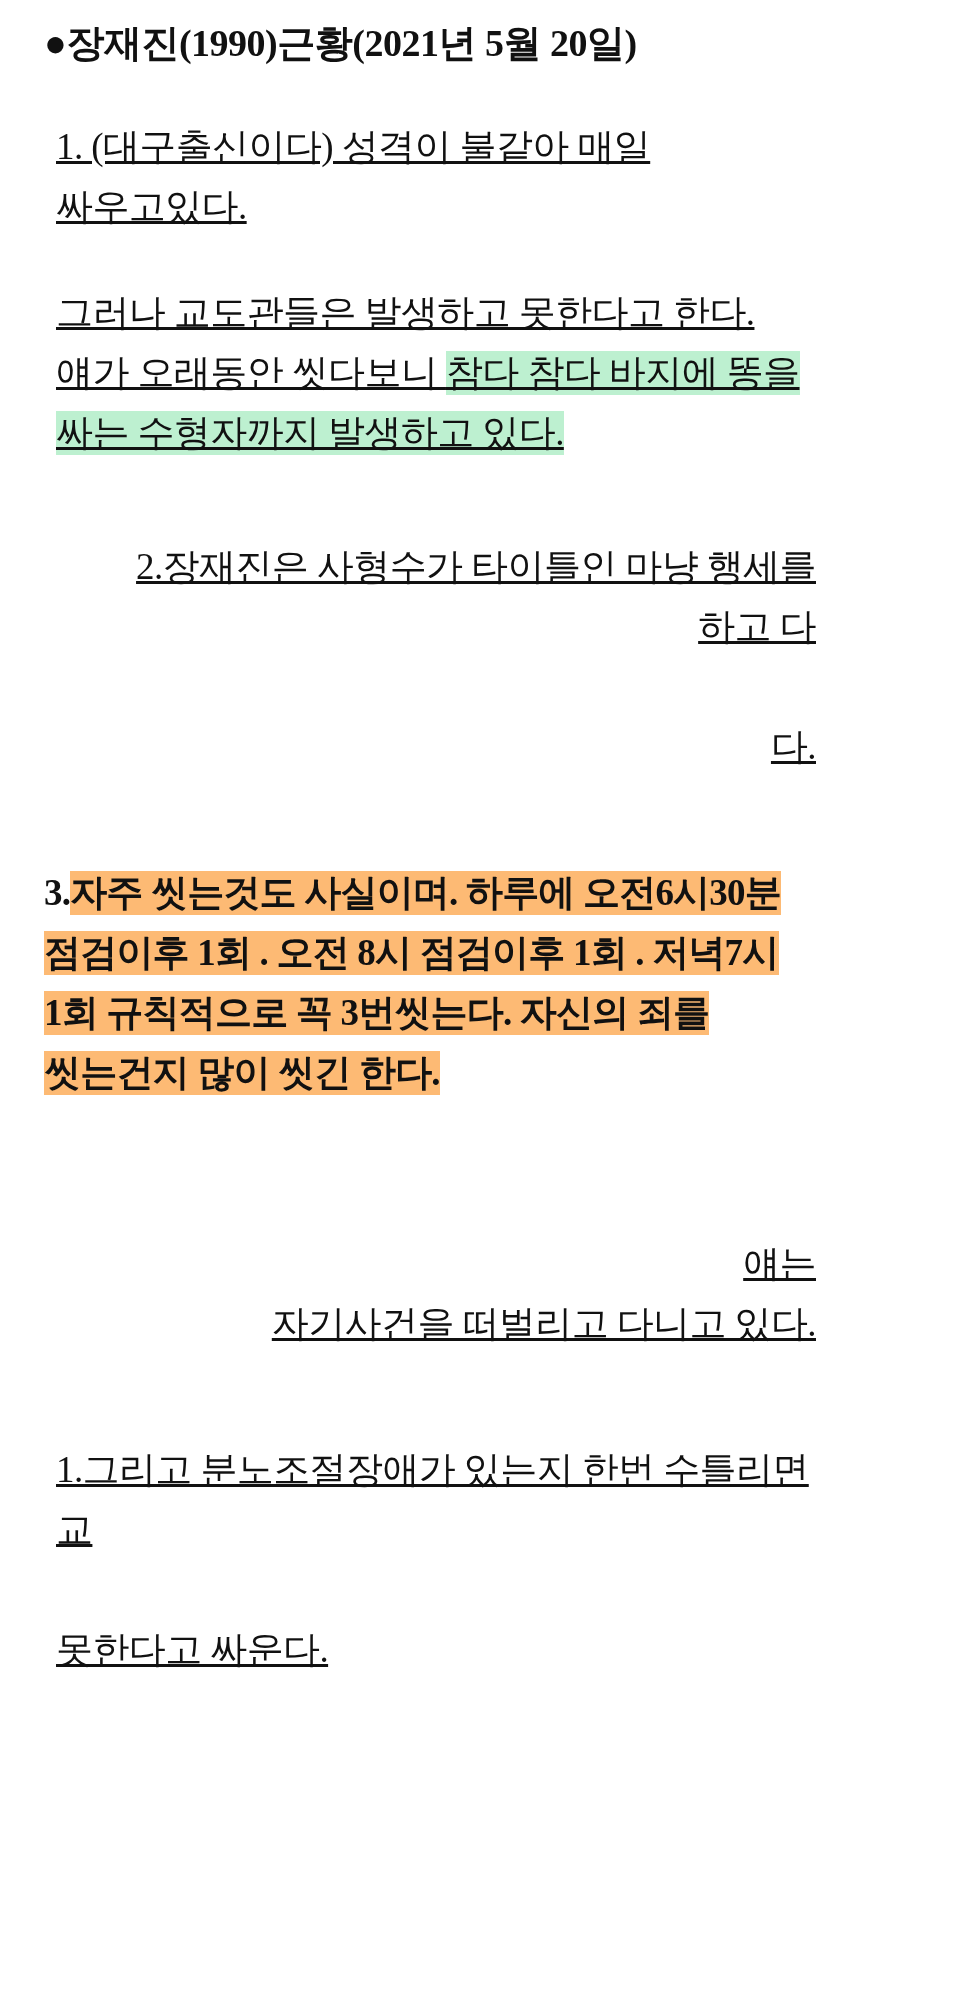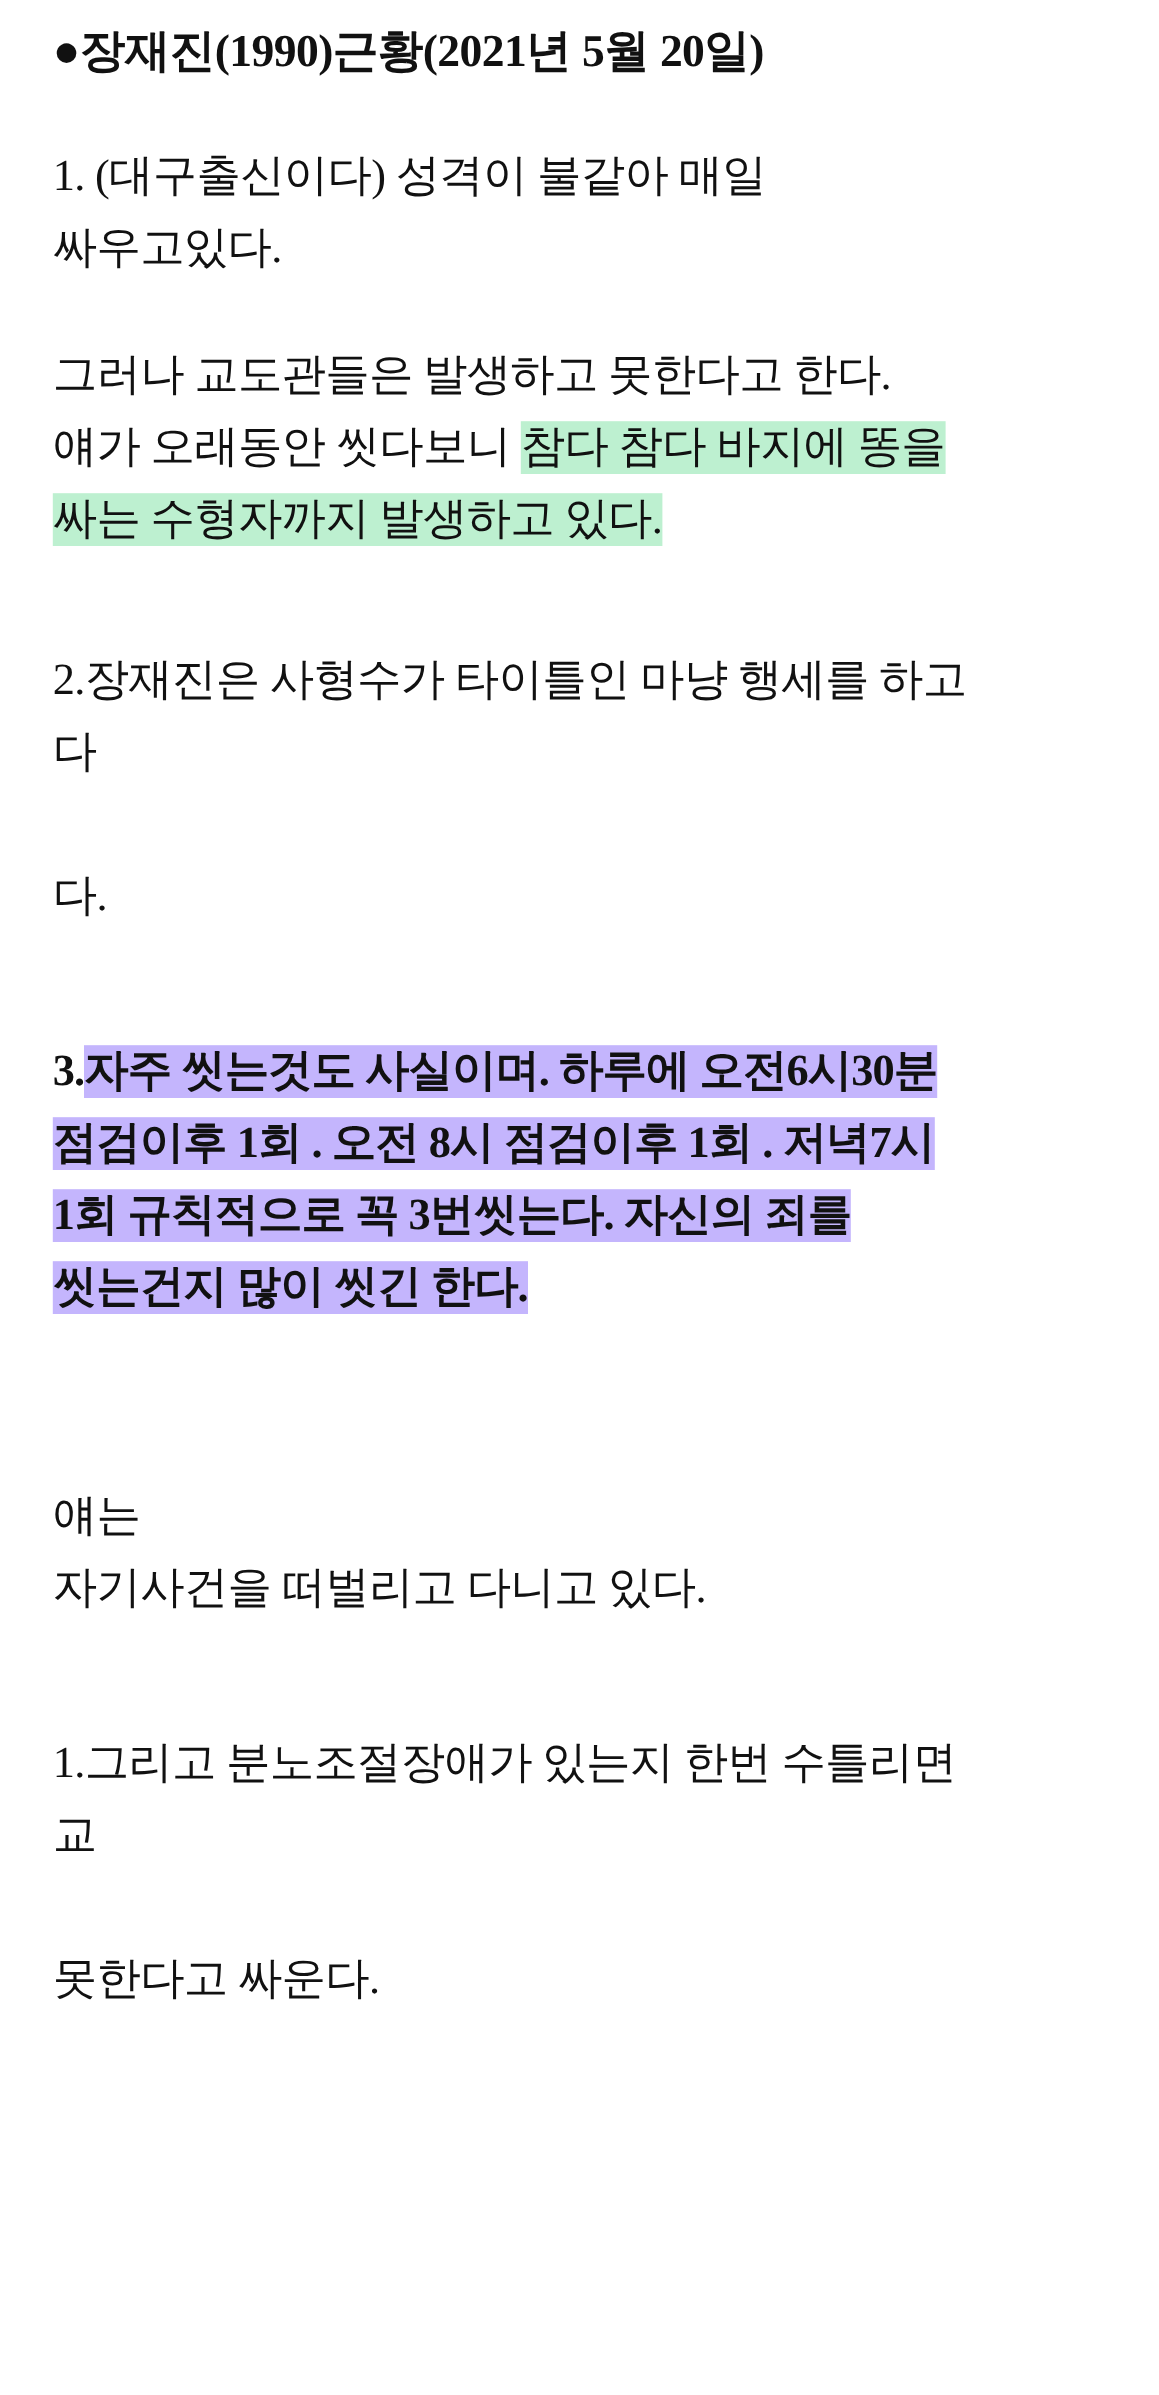--- a/index.html
+++ b/index.html
@@ -29,35 +29,36 @@
     white-space: nowrap;
   }
   .bullet-dot {
     font-size: 33px;
     line-height: 1;
     vertical-align: 2px;
   }
   .para {
     font-size: 37px;
     line-height: 1.62;
-    margin: 0 0 46px 0;
+    margin: 0 0 46px 12px;
     letter-spacing: -0.6px;
     word-break: keep-all;
+    text-decoration: underline;
   }
   .gap-lg { margin-bottom: 74px; }
-  .gap-xl { margin-bottom: 86px; }
+  .gap-xl { margin-bottom: 86px; text-align: right; }
 
   .hl-green {
     background: #bdf0d0;
     box-decoration-break: clone;
     -webkit-box-decoration-break: clone;
     padding: 1px 0 2px 0;
   }
   .hl-yellow {
-    background: #c4b5fd;
+    background: #fdba74;
     box-decoration-break: clone;
     -webkit-box-decoration-break: clone;
     padding: 1px 0 2px 0;
   }
   .block-yellow {
     font-size: 37px;
     line-height: 1.62;
     letter-spacing: -0.8px;
     font-weight: 700;
     margin: 0 0 72px 0;

